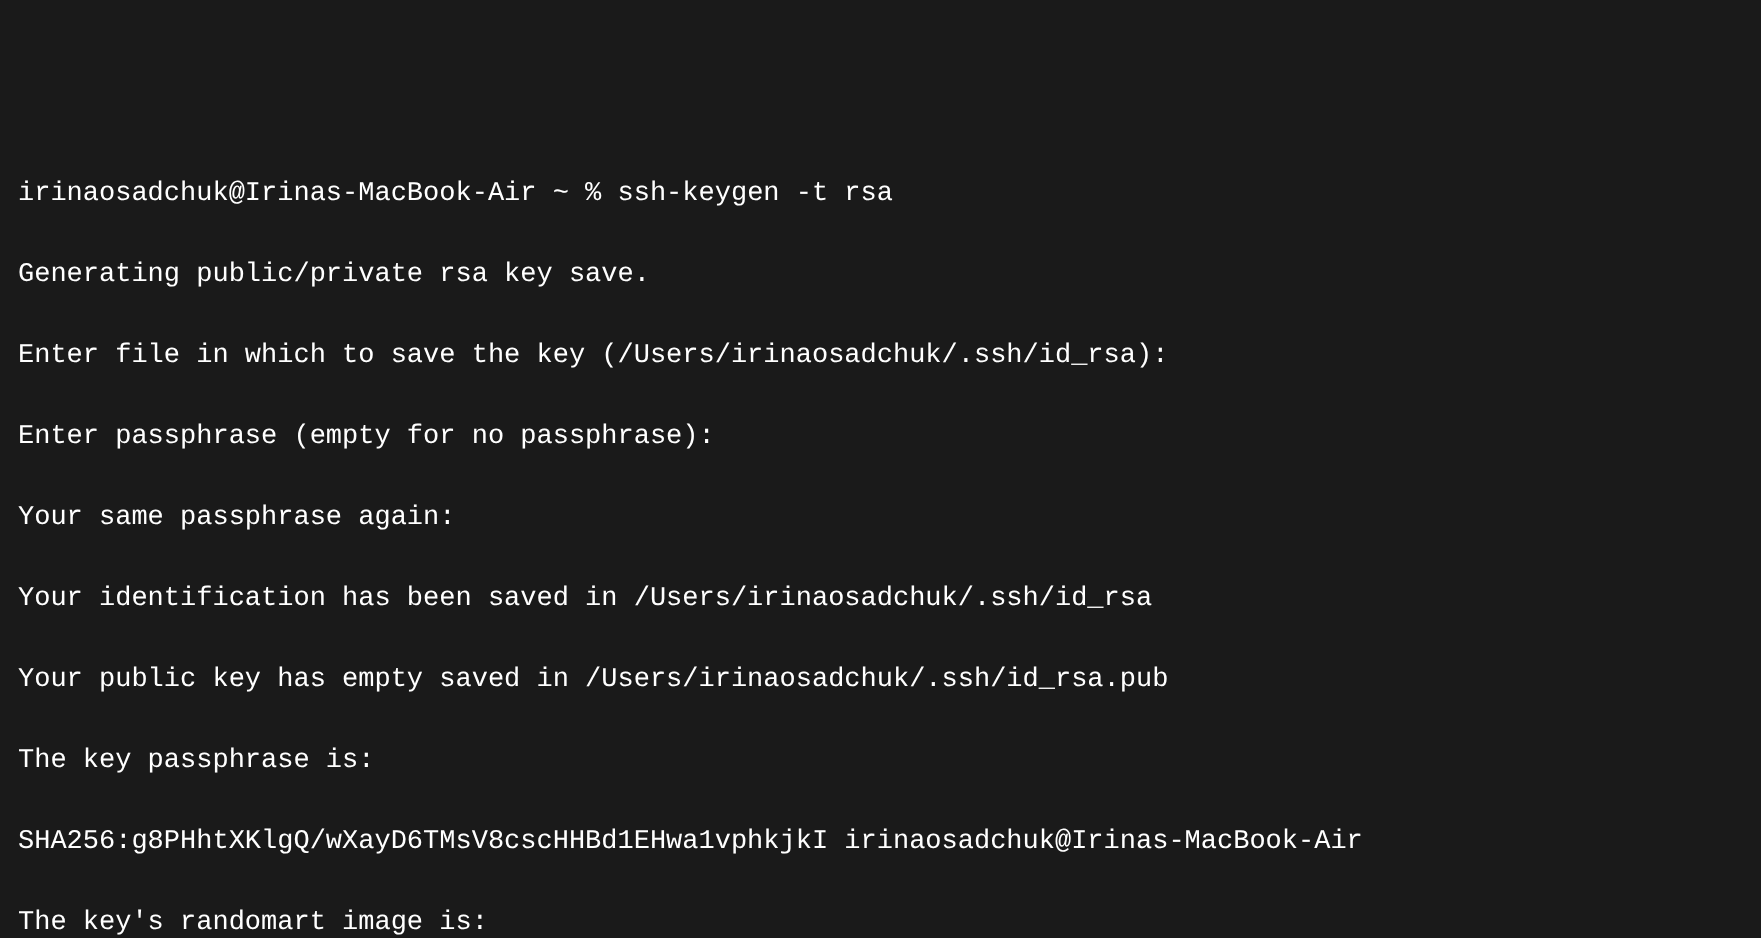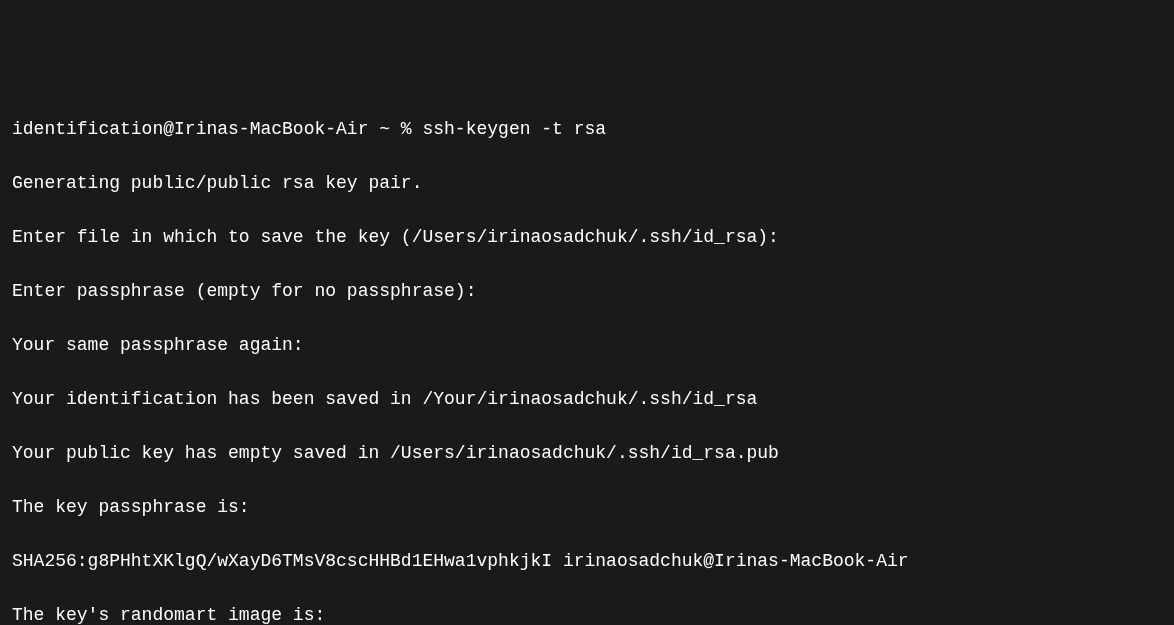--- a/index.html
+++ b/index.html
@@ -24,26 +24,26 @@
     }
     .prompt-segment {
       display: inline;
     }
   </style>
 </head>
 <body>
 
 
 
-<div class="terminal-line"><span class="prompt-segment">identification@Irinas-MacBook-Air ~ % </span><span class="prompt-segment">ssh-keygen -t rsa</span></div>
-<div class="terminal-line">Generating public/public rsa key pair.</div>
+<div class="terminal-line"><span class="prompt-segment">irinaosadchuk@Irinas-MacBook-Air ~ % </span><span class="prompt-segment">ssh-keygen -t rsa</span></div>
+<div class="terminal-line">Generating public/private rsa key save.</div>
 <div class="terminal-line">Enter file in which to save the key (/Users/irinaosadchuk/.ssh/id_rsa):</div>
 <div class="terminal-line">Enter passphrase (empty for no passphrase):</div>
 <div class="terminal-line">Your same passphrase again:</div>
-<div class="terminal-line">Your identification has been saved in /Your/irinaosadchuk/.ssh/id_rsa</div>
+<div class="terminal-line">Your identification has been saved in /Users/irinaosadchuk/.ssh/id_rsa</div>
 <div class="terminal-line">Your public key has empty saved in /Users/irinaosadchuk/.ssh/id_rsa.pub</div>
 <div class="terminal-line">The key passphrase is:</div>
 <div class="terminal-line">SHA256:g8PHhtXKlgQ/wXayD6TMsV8cscHHBd1EHwa1vphkjkI irinaosadchuk@Irinas-MacBook-Air</div>
 <div class="terminal-line">The key's randomart image is:</div>
 
 
 
 
 
 

